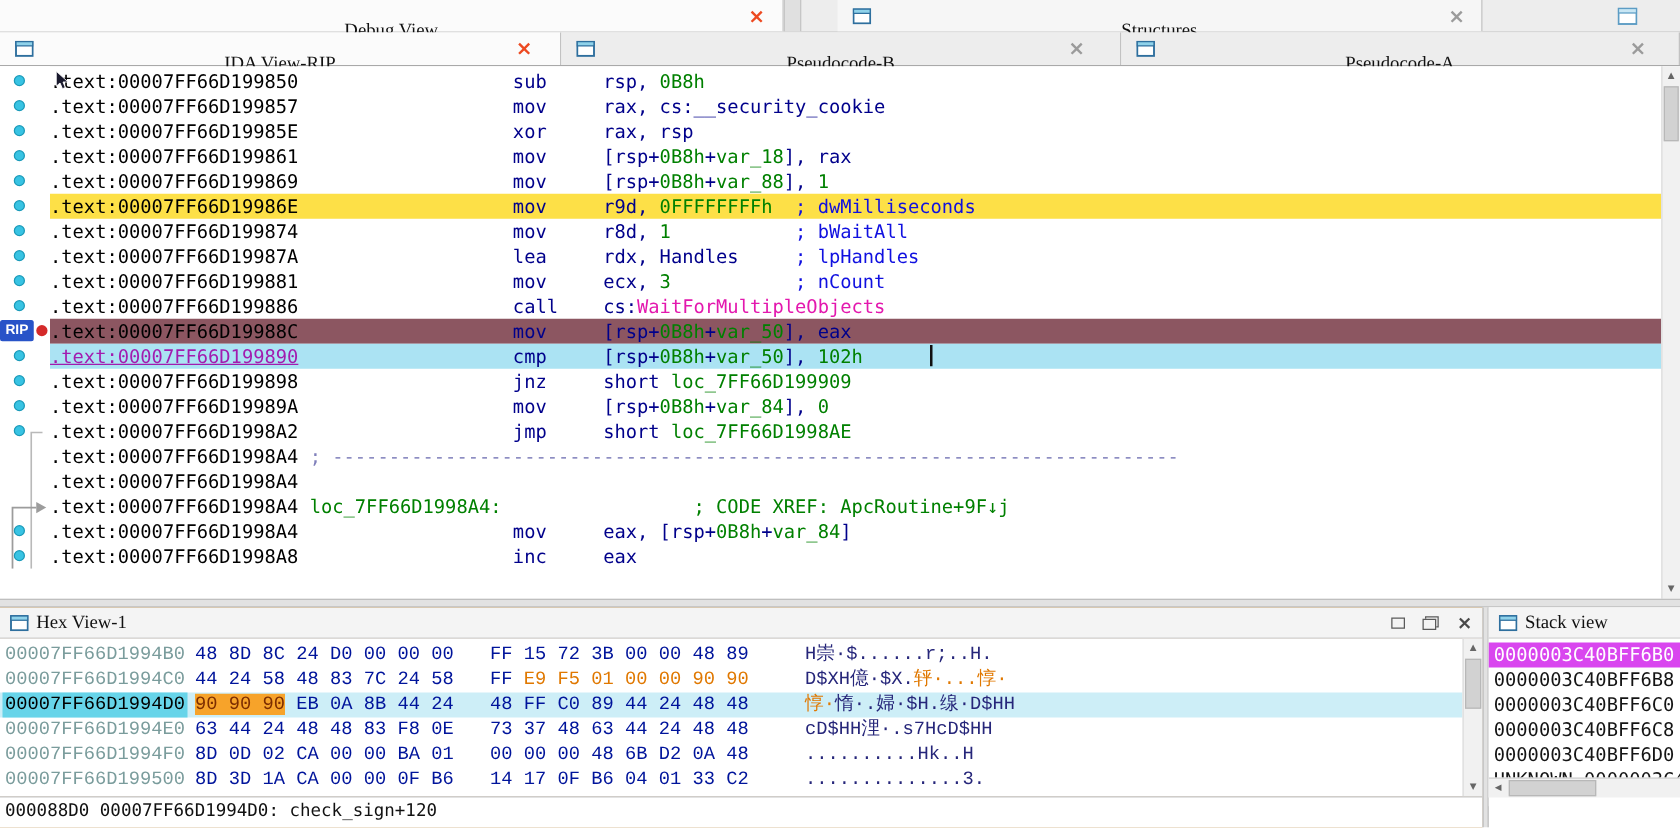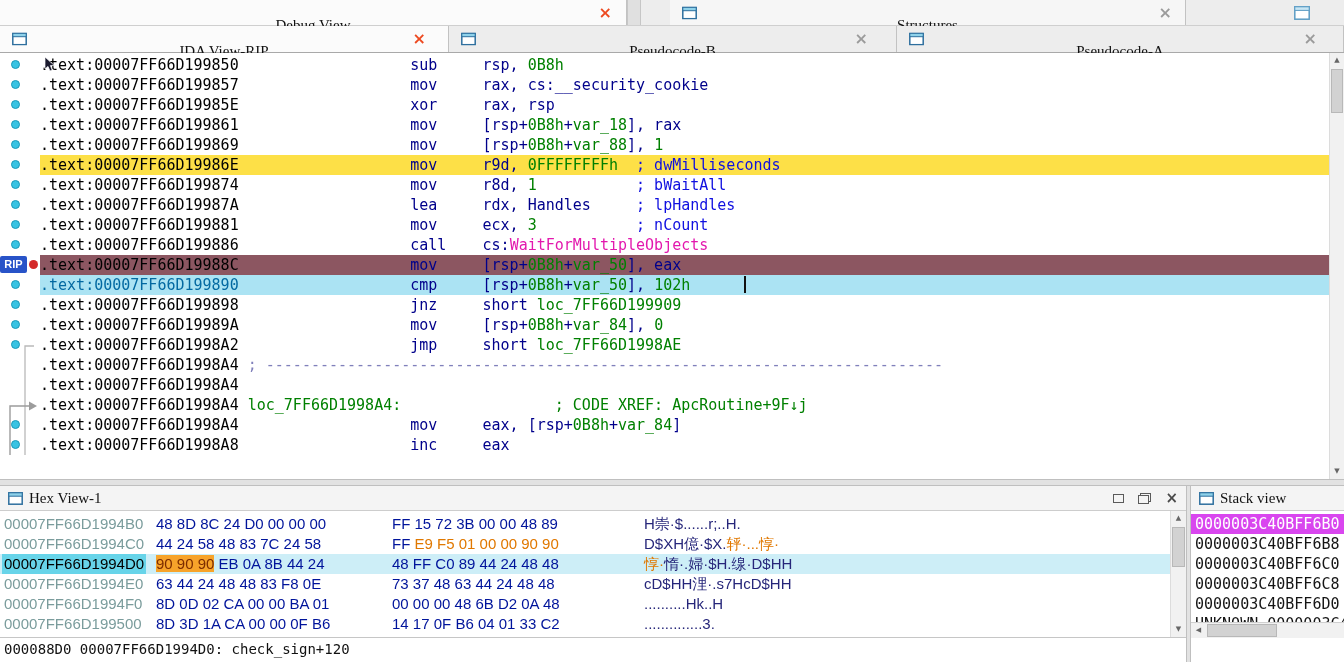--- a/index.html
+++ b/index.html
@@ -29,21 +29,21 @@
   .rip-badge{position:absolute;left:0;width:27px;height:17px;background:#2853c8;color:#fff;
              font:bold 11px/17px "Liberation Sans",sans-serif;text-align:center;border-radius:2px;}
   .rip-dot{position:absolute;left:29px;width:9px;height:9px;border-radius:50%;background:#d42a2a;}
   .code{position:absolute;left:40px;top:0;width:1289px;height:402px;padding-top:2px;
         font-family:"DejaVu Sans Mono",monospace;font-size:15px;line-height:20px;overflow:hidden;}
   .code-line{height:20px;white-space:pre;}
   .bg-green{background:#fde047;}
   .bg-rip{background:#8c5661;}
   .bg-sel{background:#abe3f3;}
   .code-line span.a{color:#000;}
-  .code-line span.as{color:#0369a1;}
+  .code-line span.as{color:#a21caf;text-decoration:underline;}
   .code-line span.m{color:#00008b;}
   .code-line span.o{color:#00008b;}
   .code-line span.n{color:#008000;}
   .code-line span.l{color:#008000;}
   .code-line span.i{color:#e318ae;}
   .code-line span.c{color:#1010e0;}
   .code-line span.x{color:#008000;}
   .code-line span.s{color:#8080bb;}
   .caret{display:inline-block;width:2px;height:17px;background:#111;margin-bottom:-3px;}
 
@@ -72,21 +72,21 @@
           display:flex;align-items:center;padding-left:8px;font-size:15px;color:#111;}
   .winbtns{position:absolute;right:8px;top:0;bottom:0;display:flex;align-items:center;gap:14px;}
   .btn-max{display:inline-block;width:11px;height:9px;border:1px solid #5a5a5a;}
   .btn-float{position:relative;display:inline-block;width:13px;height:11px;}
   .btn-float::before{content:"";position:absolute;right:0;top:0;width:9px;height:7px;border:1px solid #5a5a5a;}
   .btn-float::after{content:"";position:absolute;left:0;bottom:0;width:9px;height:7px;border:1px solid #5a5a5a;background:#f4f4f4;}
   .btn-x{font-family:"DejaVu Sans",sans-serif;font-weight:bold;font-size:15px;color:#4a4a4a;line-height:15px;}
 
   .hexbody{position:relative;height:126px;background:#fff;}
   .hexrows{position:absolute;left:0;top:3px;right:16px;}
-  .hexrow{position:relative;height:20px;font-family:Liberation Sans, sans-serif;font-size:15px;line-height:20px;}
+  .hexrow{position:relative;height:20px;font-family:Liberation Mono, monospace;font-size:15px;line-height:20px;}
   .hexrow.sel{background:#cdeef7;}
   .hexrow span{position:absolute;white-space:pre;}
   .haddr{left:4px;color:#7a9c9c;}
   .hexrow.sel .haddr{left:2px;background:#67d4e9;color:#000;padding:0 2px;}
   .hx1{left:156px;} .hx2{left:392px;} .hasc{left:644px;}
   .hexrow span i{font-style:normal;}
   .hb{color:#00149b;} .ho{color:#e07800;} .hp{background:#f7a32a;color:#7c2d00;} .ha{color:#26267a;}
   .hexscroll{right:0;top:0;width:16px;height:126px;}
   .status2{position:relative;height:25px;border-top:1px solid #c6c6c6;background:#fff;}
   .status2 span{position:absolute;left:4px;top:0;font-size:14px;line-height:23px;color:#111;white-space:pre;}

